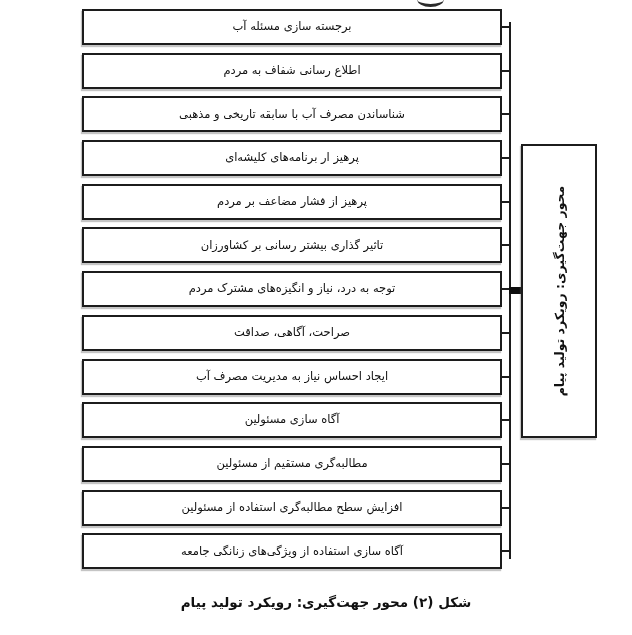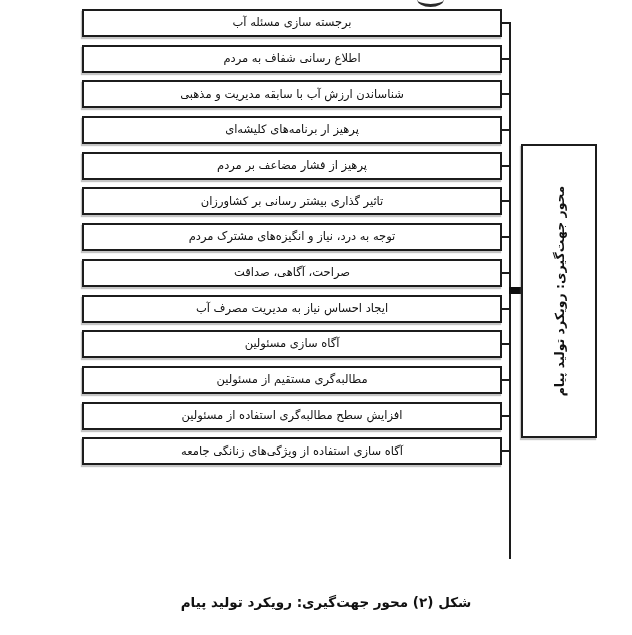--- a/index.html
+++ b/index.html
@@ -31,21 +31,21 @@
     left: 82px;
     top: 9px;
     width: 420px;
     display: flex;
     flex-direction: column;
     gap: 7.7px;
   }
   .flow-box {
     position: relative;
     box-sizing: border-box;
-    height: 28px;
+    height: 36px;
     background: #ffffff;
     border: 2px solid #1c1c1c;
     box-shadow: -1px 2px 1px rgba(90,90,90,0.35);
     display: flex;
     align-items: center;
     justify-content: center;
     direction: rtl;
     font-size: 11.5px;
     line-height: 1;
     white-space: nowrap;
@@ -113,21 +113,21 @@
 </head>
 <body>
 
 <div class="canvas">
 
   <div class="top-glyph"></div>
 
   <div class="rows">
     <div class="flow-box">برجسته سازی مسئله آب</div>
     <div class="flow-box">اطلاع رسانی شفاف به مردم</div>
-    <div class="flow-box">شناساندن ارزش آب با سابقه مدیریت و مذهبی</div>
+    <div class="flow-box">شناساندن مصرف آب با سابقه تاریخی و مذهبی</div>
     <div class="flow-box">پرهیز ار برنامه‌های کلیشه‌ای</div>
     <div class="flow-box">پرهیز از فشار مضاعف بر مردم</div>
     <div class="flow-box">تاثیر گذاری بیشتر رسانی بر کشاورزان</div>
     <div class="flow-box">توجه به درد، نیاز و انگیزه‌های مشترک مردم</div>
     <div class="flow-box">صراحت، آگاهی، صداقت</div>
     <div class="flow-box">ایجاد احساس نیاز به مدیریت مصرف آب</div>
     <div class="flow-box">آگاه سازی مسئولین</div>
     <div class="flow-box">مطالبه‌گری مستقیم از مسئولین</div>
     <div class="flow-box">افزایش سطح مطالبه‌گری استفاده از مسئولین</div>
     <div class="flow-box">آگاه سازی استفاده از ویژگی‌های زنانگی جامعه</div>

